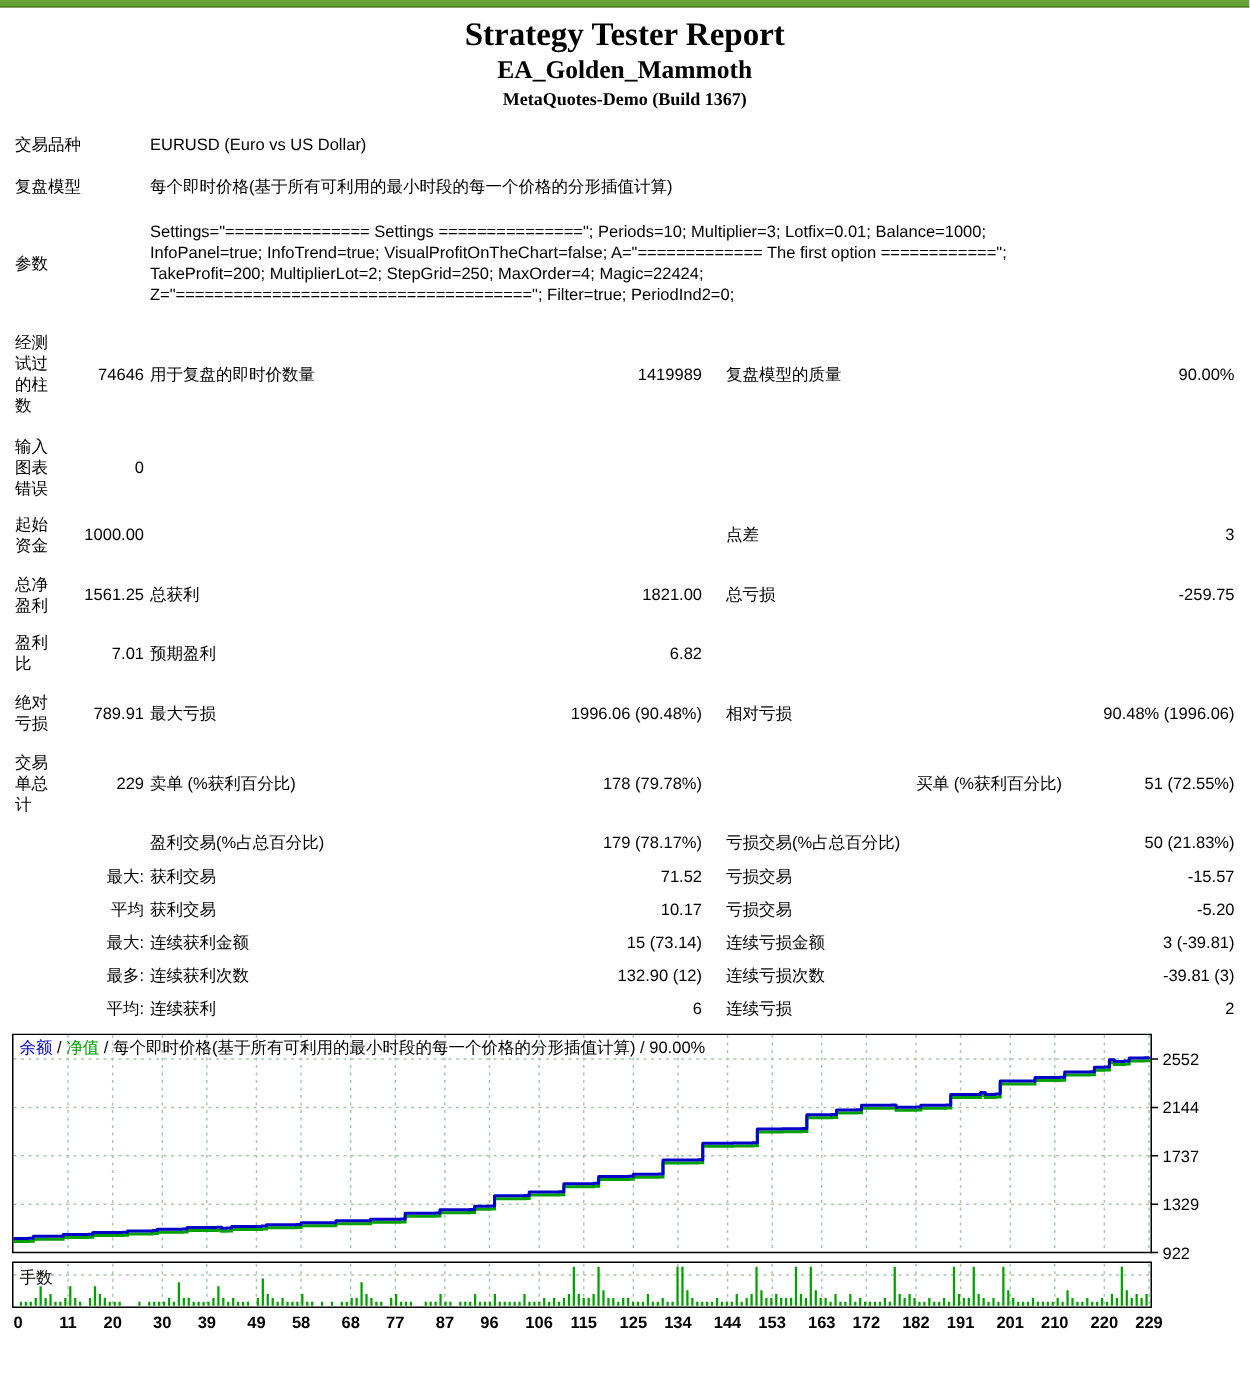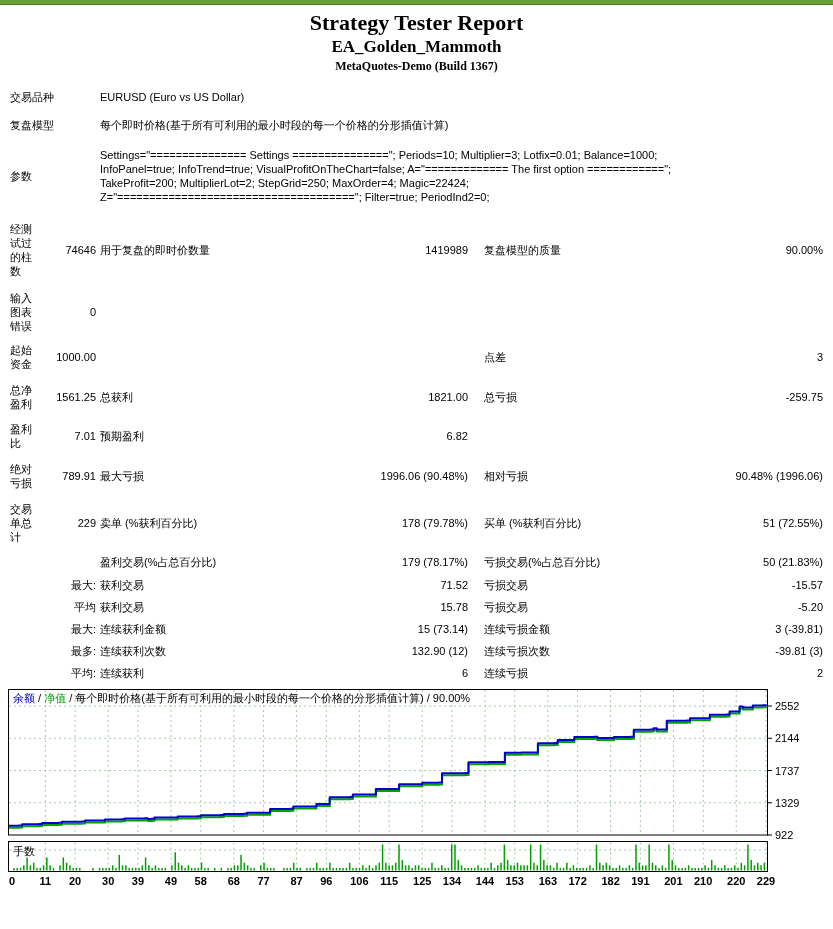--- a/index.html
+++ b/index.html
@@ -102,21 +102,21 @@
         <td colspan="1" style="padding-top: 6px; padding-bottom: 6px;">最大亏损</td>
         <td colspan="1" class="r" style="padding-top: 6px; padding-bottom: 6px;">1996.06 (90.48%)</td>
         <td colspan="1" class="ind" style="padding-top: 6px; padding-bottom: 6px;">相对亏损</td>
         <td colspan="1" class="r" style="padding-top: 6px; padding-bottom: 6px;">90.48% (1996.06)</td>
       </tr>
       <tr>
         <td colspan="1" style="padding-top: 6px; padding-bottom: 6px;">交易单总计</td>
         <td colspan="1" class="r" style="padding-top: 6px; padding-bottom: 6px;">229</td>
         <td colspan="1" style="padding-top: 6px; padding-bottom: 6px;">卖单 (%获利百分比)</td>
         <td colspan="1" class="r" style="padding-top: 6px; padding-bottom: 6px;">178 (79.78%)</td>
-        <td colspan="1" class="ind" style="padding-top: 6px; padding-bottom: 6px;">买单 (%获利百分比)</td>
+        <td colspan="1" class="ind" style="padding-top: 6px; padding-bottom: 6px; text-align: right;">买单 (%获利百分比)</td>
         <td colspan="1" class="r" style="padding-top: 6px; padding-bottom: 6px;">51 (72.55%)</td>
       </tr>
       <tr>
         <td colspan="1" style="padding-top: 5px; padding-bottom: 5px;"></td>
         <td colspan="1" class="r" style="padding-top: 5px; padding-bottom: 5px;"></td>
         <td colspan="1" style="padding-top: 5px; padding-bottom: 5px;">盈利交易(%占总百分比)</td>
         <td colspan="1" class="r" style="padding-top: 5px; padding-bottom: 5px;">179 (78.17%)</td>
         <td colspan="1" class="ind" style="padding-top: 5px; padding-bottom: 5px;">亏损交易(%占总百分比)</td>
         <td colspan="1" class="r" style="padding-top: 5px; padding-bottom: 5px;">50 (21.83%)</td>
       </tr>
@@ -125,21 +125,21 @@
         <td colspan="1" class="r" style="padding-top: 4px; padding-bottom: 4px;">最大:</td>
         <td colspan="1" style="padding-top: 4px; padding-bottom: 4px;">获利交易</td>
         <td colspan="1" class="r" style="padding-top: 4px; padding-bottom: 4px;">71.52</td>
         <td colspan="1" class="ind" style="padding-top: 4px; padding-bottom: 4px;">亏损交易</td>
         <td colspan="1" class="r" style="padding-top: 4px; padding-bottom: 4px;">-15.57</td>
       </tr>
       <tr>
         <td colspan="1" style="padding-top: 4px; padding-bottom: 4px;"></td>
         <td colspan="1" class="r" style="padding-top: 4px; padding-bottom: 4px;">平均</td>
         <td colspan="1" style="padding-top: 4px; padding-bottom: 4px;">获利交易</td>
-        <td colspan="1" class="r" style="padding-top: 4px; padding-bottom: 4px;">15.78</td>
+        <td colspan="1" class="r" style="padding-top: 4px; padding-bottom: 4px;">10.17</td>
         <td colspan="1" class="ind" style="padding-top: 4px; padding-bottom: 4px;">亏损交易</td>
         <td colspan="1" class="r" style="padding-top: 4px; padding-bottom: 4px;">-5.20</td>
       </tr>
       <tr>
         <td colspan="1" style="padding-top: 4px; padding-bottom: 4px;"></td>
         <td colspan="1" class="r" style="padding-top: 4px; padding-bottom: 4px;">最大:</td>
         <td colspan="1" style="padding-top: 4px; padding-bottom: 4px; margin-top: 16px;">连续获利金额</td>
         <td colspan="1" class="r" style="padding-top: 4px; padding-bottom: 4px;">15 (73.14)</td>
         <td colspan="1" class="ind" style="padding-top: 4px; padding-bottom: 4px;">连续亏损金额</td>
         <td colspan="1" class="r" style="padding-top: 4px; padding-bottom: 4px;">3 (-39.81)</td>

